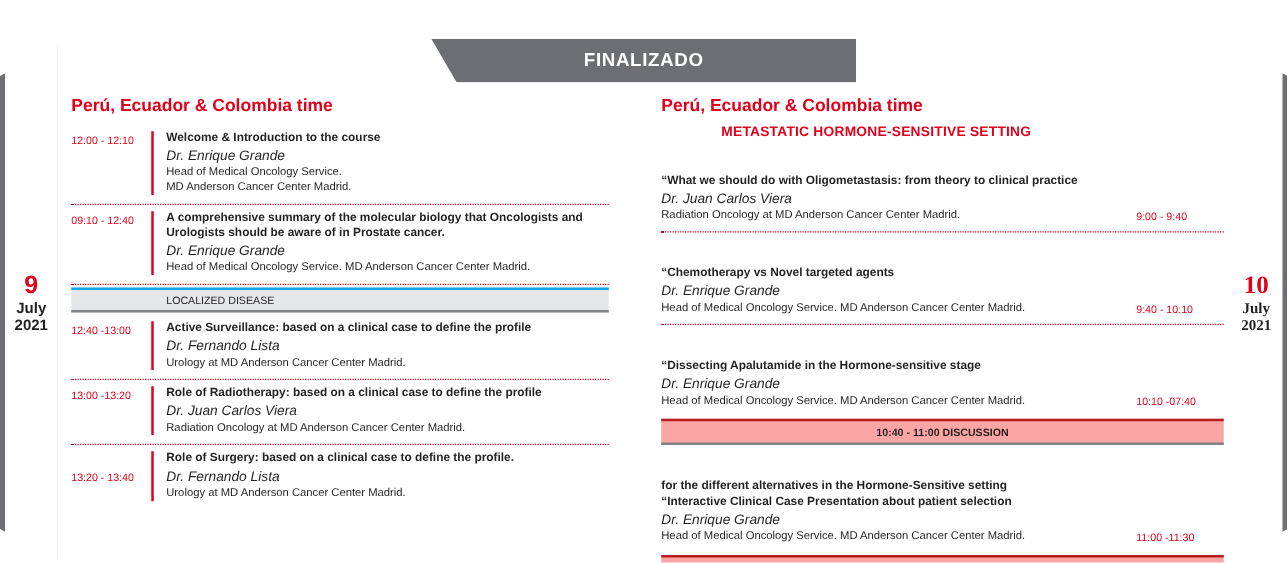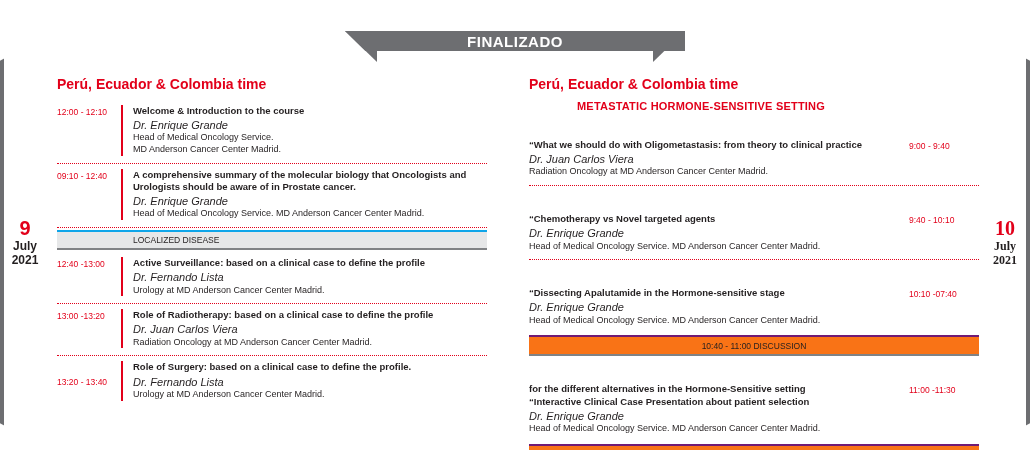--- a/index.html
+++ b/index.html
@@ -15,21 +15,21 @@
     position: relative;
     overflow: hidden;
   }
 
   
   .banner {
     position: absolute;
     left: 345px;
     top: 31px;
     width: 340px;
-    height: 20px;
+    height: 35px;
     background: #6d6e71;
     color: #ffffff;
     font-size: 15px;
     font-weight: bold;
     letter-spacing: .5px;
     display: flex;
     align-items: center;
     justify-content: center;
     clip-path: polygon(0 0, 100% 0, 100% 100%, 6% 100%);
   }
@@ -173,51 +173,52 @@
     height: 16px;
     margin: 2px 0 2px 0;
     padding-left: 76px;
     font-size: 8.5px;
     color: #231f20;
   }
 
   
   .rrow {
     display: flex;
-    align-items: flex-start;
+    align-items: flex-end;
     border-bottom: 1px dotted #e2001a;
     padding: 5px 0 7px 0;
     margin-top: 22px;
   }
   .rrow.noborder { border-bottom: none; }
   .rrow .rbody { flex: 1 1 auto; padding-right: 10px; }
   .rrow .rbar {
     width: 2px;
     flex: 0 0 2px;
     background: #e2001a;
     margin-right: 9px;
   }
   .rrow .rtime {
     width: 70px;
     flex: 0 0 70px;
     color: #e2001a;
     font-size: 8.5px;
     padding-top: 2px;
   }
   .discussion {
-    background: #f97316;
-    border-top: 2px solid #701a75;
+    background: #fca5a5;
+    border-top: 2px solid #b91c1c;
     border-bottom: 2px solid #808285;
     height: 17px;
     display: flex;
     align-items: center;
     justify-content: center;
     font-size: 8.5px;
     color: #231f20;
     margin: 2px 0;
+    font-weight: bold;
   }
 </style>
 </head>
 <body>
 
 <div class="banner-left-notch"></div>
 <div class="banner-right-notch"></div>
 <div class="banner">FINALIZADO</div>
 
 <div class="side-tab left" style="left:0px;">

